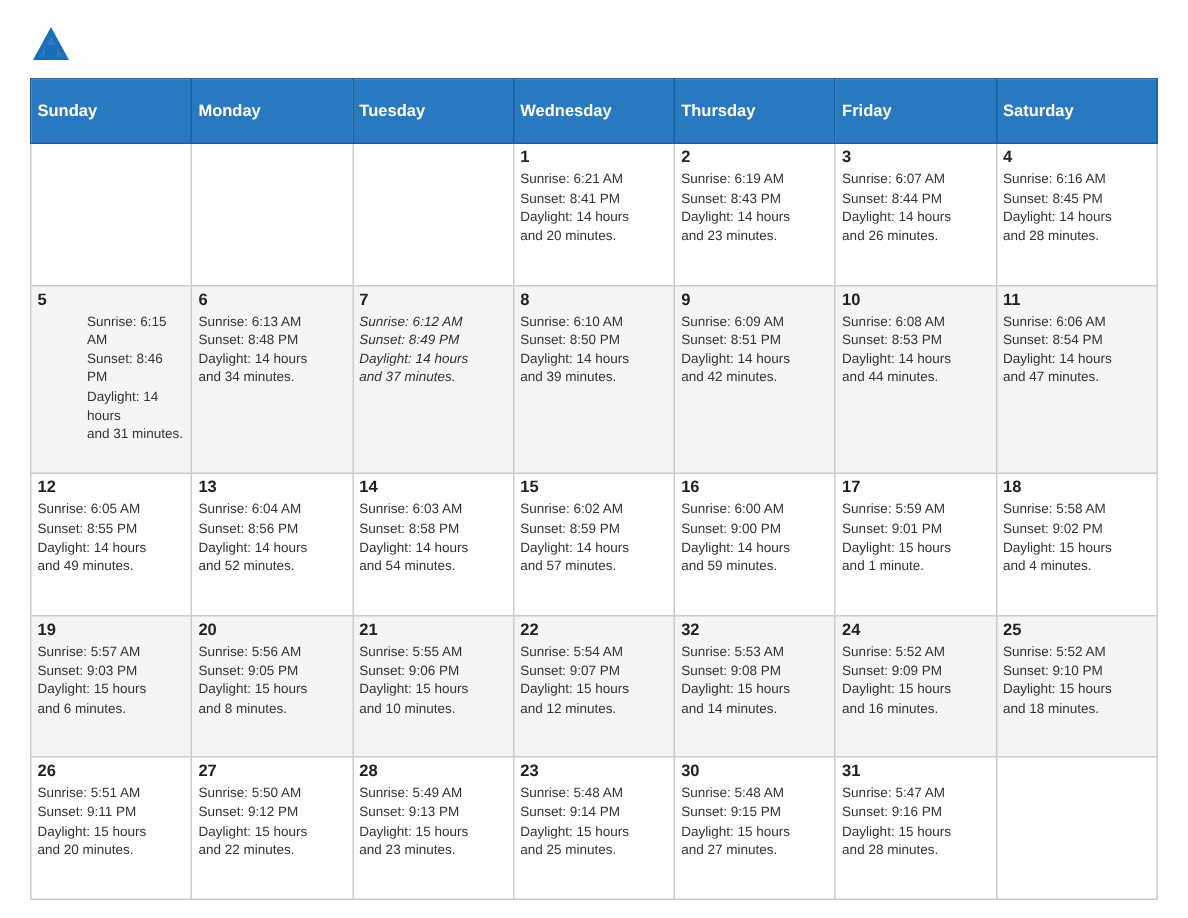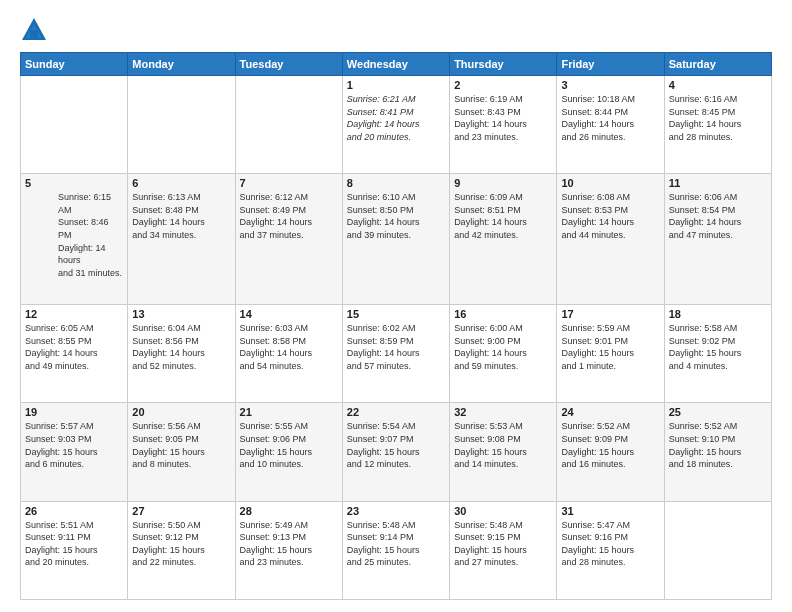--- a/index.html
+++ b/index.html
@@ -64,21 +64,21 @@
       border: 1px solid #ccc;
       border-collapse: collapse;
       width: 100%;
       table-layout: fixed;
     }
     .calendar thead tr th {
       background: #2979c0;
       color: #fff;
       font-size: 11px;
       font-weight: bold;
-      padding: 5px 4px;
+      padding: 15px 4px;
       text-align: left;
       border: 1px solid #1a5fa0;
     }
     .calendar tbody tr td {
       border: 1px solid #ccc;
       vertical-align: top;
       padding: 3px 4px;
       font-size: 9.5px;
       color: #222;
       background: #fff;
@@ -137,35 +137,35 @@
           <th>Saturday</th>
         </tr>
     </thead>
     <tbody id="calendar-body">
     <tr>
           <td class="empty-cell"></td>
           <td class="empty-cell"></td>
           <td class="empty-cell"></td>
           <td>
             <span class="day-number">1</span>
-            <div class="day-info" style="white-space: pre-line; font-style: italic;">Sunrise: 6:21 AM
+            <div class="day-info" style="white-space: pre-line;">Sunrise: 6:21 AM
 Sunset: 8:41 PM
 Daylight: 14 hours
 and 20 minutes.</div>
           </td>
           <td>
             <span class="day-number">2</span>
             <div class="day-info" style="white-space: pre-line;">Sunrise: 6:19 AM
 Sunset: 8:43 PM
 Daylight: 14 hours
 and 23 minutes.</div>
           </td>
           <td>
             <span class="day-number">3</span>
-            <div class="day-info" style="white-space: pre-line;">Sunrise: 10:18 AM
+            <div class="day-info" style="white-space: pre-line;">Sunrise: 6:07 AM
 Sunset: 8:44 PM
 Daylight: 14 hours
 and 26 minutes.</div>
           </td>
           <td>
             <span class="day-number">4</span>
             <div class="day-info" style="white-space: pre-line;">Sunrise: 6:16 AM
 Sunset: 8:45 PM
 Daylight: 14 hours
 and 28 minutes.</div>
@@ -181,21 +181,21 @@
           </td>
           <td>
             <span class="day-number">6</span>
             <div class="day-info" style="white-space: pre-line;">Sunrise: 6:13 AM
 Sunset: 8:48 PM
 Daylight: 14 hours
 and 34 minutes.</div>
           </td>
           <td>
             <span class="day-number">7</span>
-            <div class="day-info" style="white-space: pre-line;">Sunrise: 6:12 AM
+            <div class="day-info" style="white-space: pre-line; font-style: italic;">Sunrise: 6:12 AM
 Sunset: 8:49 PM
 Daylight: 14 hours
 and 37 minutes.</div>
           </td>
           <td>
             <span class="day-number">8</span>
             <div class="day-info" style="white-space: pre-line;">Sunrise: 6:10 AM
 Sunset: 8:50 PM
 Daylight: 14 hours
 and 39 minutes.</div>

